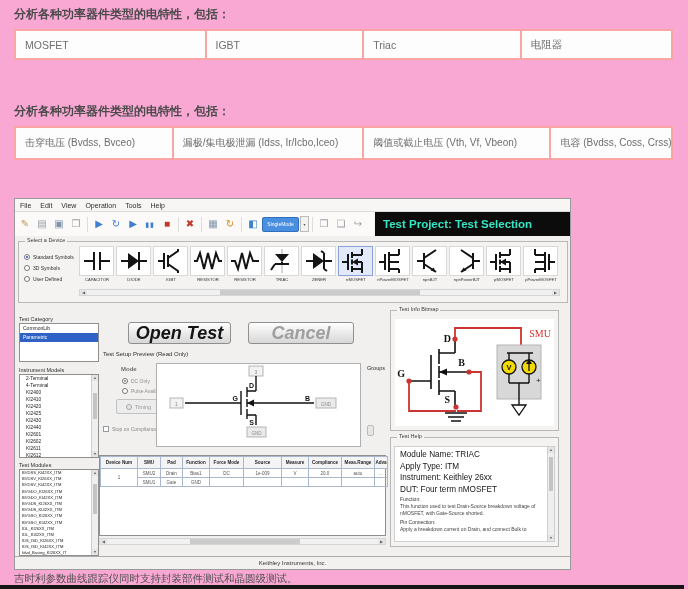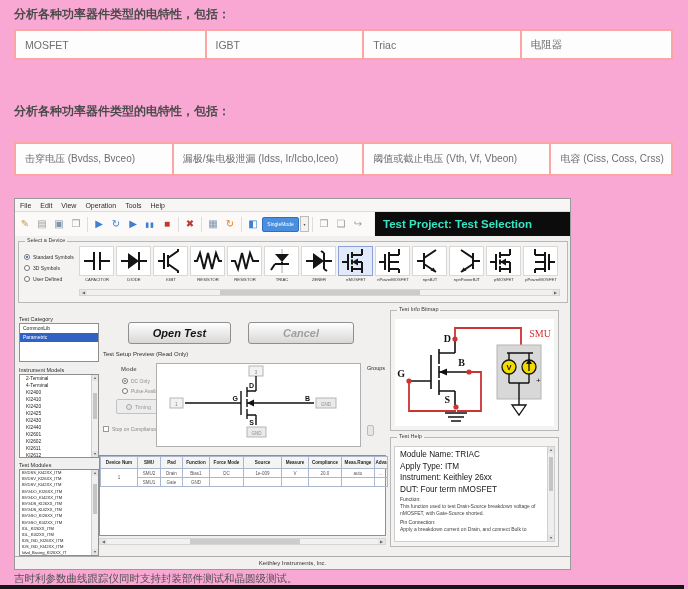--- a/index.html
+++ b/index.html
@@ -44,21 +44,21 @@
   .side-label{font-size:5.5px;color:#2e2e2e;white-space:nowrap}
   .listbox{position:absolute;background:#fff;border:1px solid #8f8f8f;overflow:hidden}
   .li{font-size:5px;color:#222;height:9px;line-height:9px;padding-left:3px;white-space:nowrap}
   .li.sel{background:#2f62c4;color:#fff}
   #models-list .li{height:7px;line-height:7px;font-size:4.8px;padding-left:6px}
   #modules-list .li{height:6.2px;line-height:6.2px;font-size:4.1px;padding-left:2px}
   .vscroll{position:absolute;right:0;top:0;bottom:0;width:7px;background:#efefef;border-left:1px solid #cfcfcf}
   .vscroll .varr{position:absolute;left:0;right:0;height:6px;background:#e4e4e4;font-size:3.5px;color:#555;text-align:center;line-height:6px}
   .vscroll .vthumb{position:absolute;left:1px;width:4px;background:#c4c4c4}
   
-  .big-btn{position:absolute;background:linear-gradient(#fefefe,#d7d7d7);border:1px solid #8f8f8f;border-radius:3px;display:flex;align-items:center;justify-content:center;font-size:11px;font-weight:bold;font-style:italic}
+  .big-btn{position:absolute;background:linear-gradient(#fefefe,#d7d7d7);border:1px solid #8f8f8f;border-radius:3px;display:flex;align-items:center;justify-content:center;font-size:18px;font-weight:bold;font-style:italic}
   #open-btn{left:113px;top:123px;width:103px;height:22px;color:#141414}
   #cancel-btn{left:233px;top:123px;width:106px;height:22px;color:#9f9f9f}
   #preview-label{left:88px;top:152px;font-size:6px;color:#2e2e2e}
   #mode-label{left:106px;top:167px;font-size:6px;color:#6f6f6f;font-weight:bold}
   #mode-dc{left:107px;top:176px}
   #mode-pulse{left:107px;top:186px}
   #timing-btn{left:101px;top:200px;width:45px;height:15px;border:1px solid #c2c2c2;background:#ececec;border-radius:2px;font-size:5.5px;color:#9a9a9a;display:flex;gap:3px;align-items:center;justify-content:center}
   .clock{width:6px;height:6px;border:1px solid #a8a8a8;border-radius:50%;background:#e4e4e4}
   #stop-chk{left:88px;top:227px;display:flex;gap:3px;align-items:center}
   .cbox{width:6px;height:6px;border:1px solid #999;background:#fff;flex:none}
@@ -106,33 +106,33 @@
         <tr>
       <td>MOSFET</td>
       <td>IGBT</td>
       <td>Triac</td>
       <td>电阻器</td>
     </tr>
   </tbody>
     </table>
 
   <div class="abs sec-heading" style="left:14px;top:103px">分析各种功率器件类型的电特性，包括：</div>
-  <table class="abs dtable" id="t2" style="left:14px;top:142px">
+  <table class="abs dtable" id="t2" style="left:14px;top:126px">
     <colgroup>
         <col style="width:24%">
         <col style="width:29%">
         <col style="width:28.5%">
         <col style="width:18.5%">
       </colgroup>
     <tbody>
         <tr>
       <td>击穿电压 (Bvdss, Bvceo)</td>
       <td>漏极/集电极泄漏 (Idss, Ir/Icbo,Iceo)</td>
       <td>阈值或截止电压 (Vth, Vf, Vbeon)</td>
-      <td>电容 (Ciss, Coss, Crss)</td>
+      <td>电容 (Bvdss, Coss, Crss)</td>
     </tr>
   </tbody>
     </table>
 
   <div class="abs" id="app">
 
     <div class="abs" id="menubar">
       <span class="menu-item">File</span>
       <span class="menu-item">Edit</span>
       <span class="menu-item">View</span>

